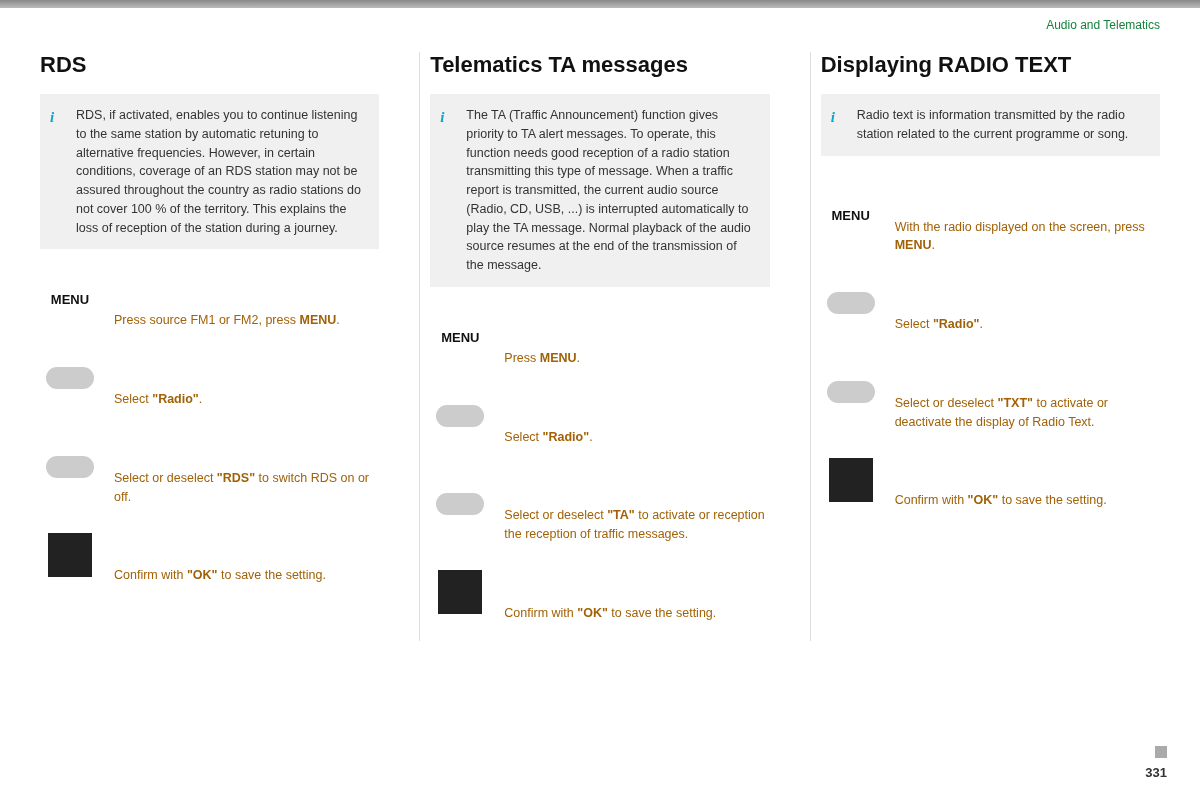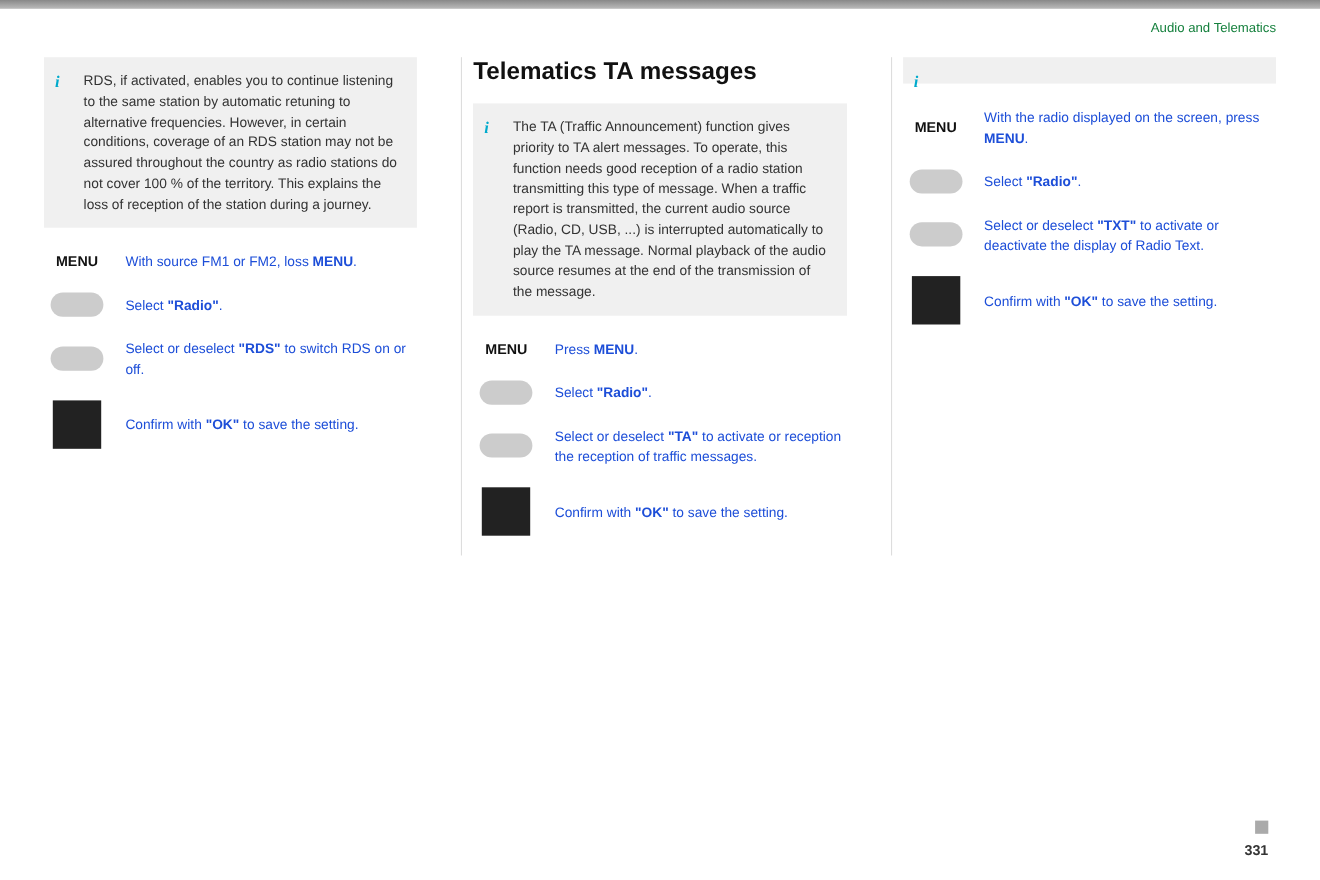--- a/index.html
+++ b/index.html
@@ -93,30 +93,31 @@
     }
     .black-square {
       width: 44px;
       height: 44px;
       background: #222;
       display: inline-block;
     }
     .step-text {
       font-size: 12.5px;
       line-height: 1.5;
-      color: #1d4ed8;
+      color: #a16207;
       padding-top: 2px;
+      margin-top: 40px;
     }
     .step-text b {
       font-weight: bold;
     }
     .page-footer {
       position: absolute;
       bottom: 20px;
-      right: 47px;
+      right: 33px;
       text-align: right;
     }
     .page-footer .page-square {
       width: 12px;
       height: 12px;
       background: #aaa;
       display: inline-block;
       margin-bottom: 4px;
     }
     .page-number {
@@ -131,31 +132,32 @@
 
 <div class="top-bar"></div>
 
 <div class="header-right">
   <span>Audio and Telematics</span>
 </div>
 
 <div class="main-content">
 
   <div class="column">
+    <div class="section-title">RDS</div>
     <div class="info-box">
       <span class="info-icon">i</span>
       <span>RDS, if activated, enables you to continue listening to the same station by automatic retuning to alternative frequencies. However, in certain conditions, coverage of an RDS station may not be assured throughout the country as radio stations do not cover 100 % of the territory. This explains the loss of reception of the station during a journey.</span>
     </div>
 
     <div class="step-row">
       <div class="step-icon">
         <span class="menu-label">MENU</span>
       </div>
       <div class="step-text">
-        <span>With source FM1 or FM2, loss </span><b>MENU</b><span>.</span>
+        <span>Press source FM1 or FM2, press </span><b>MENU</b><span>.</span>
       </div>
     </div>
 
     <div class="step-row">
       <div class="step-icon">
         <span class="button-shape"></span>
       </div>
       <div class="step-text">
         <span>Select </span><b>"Radio"</b><span>.</span>
       </div>
@@ -222,22 +224,24 @@
       </div>
       <div class="step-text">
         <span>Confirm with </span><b>"OK"</b><span> to save the setting.</span>
       </div>
     </div>
   </div>
 
   <div class="col-divider"></div>
 
   <div class="column">
+    <div class="section-title">Displaying RADIO TEXT</div>
     <div class="info-box">
       <span class="info-icon">i</span>
+      <span>Radio text is information transmitted by the radio station related to the current programme or song.</span>
     </div>
 
     <div class="step-row">
       <div class="step-icon">
         <span class="menu-label">MENU</span>
       </div>
       <div class="step-text">
         <span>With the radio displayed on the screen, press </span><b>MENU</b><span>.</span>
       </div>
     </div>

